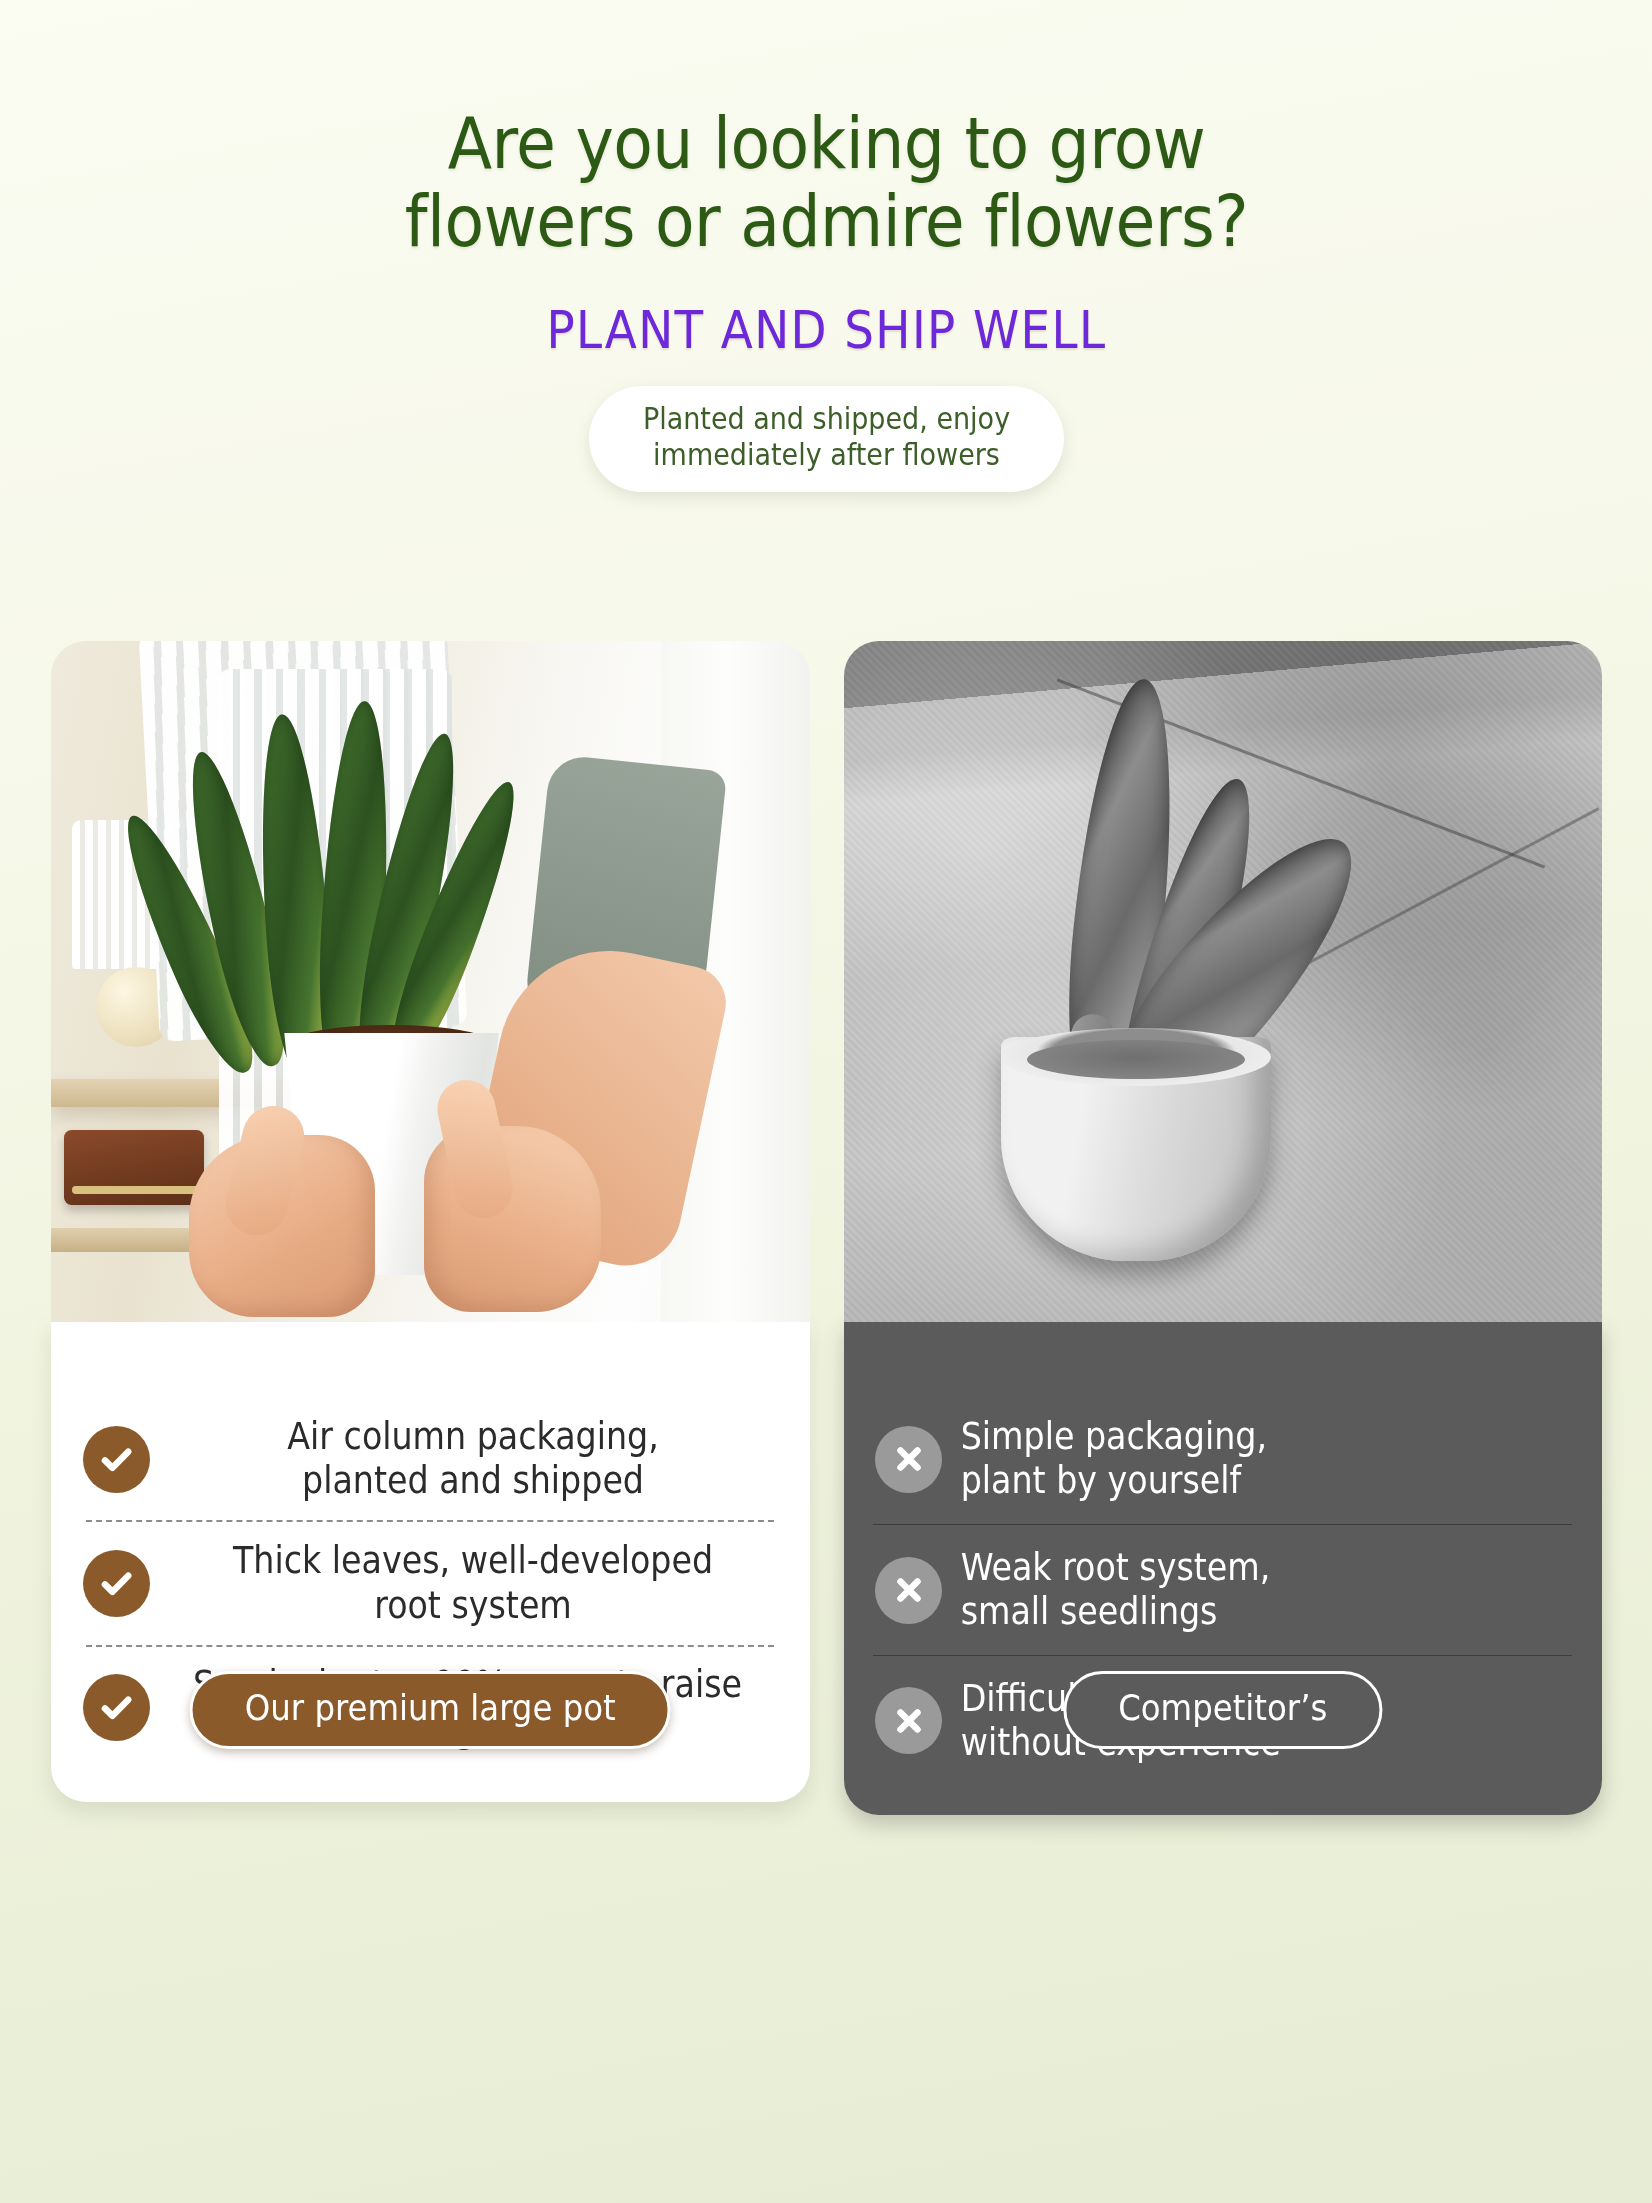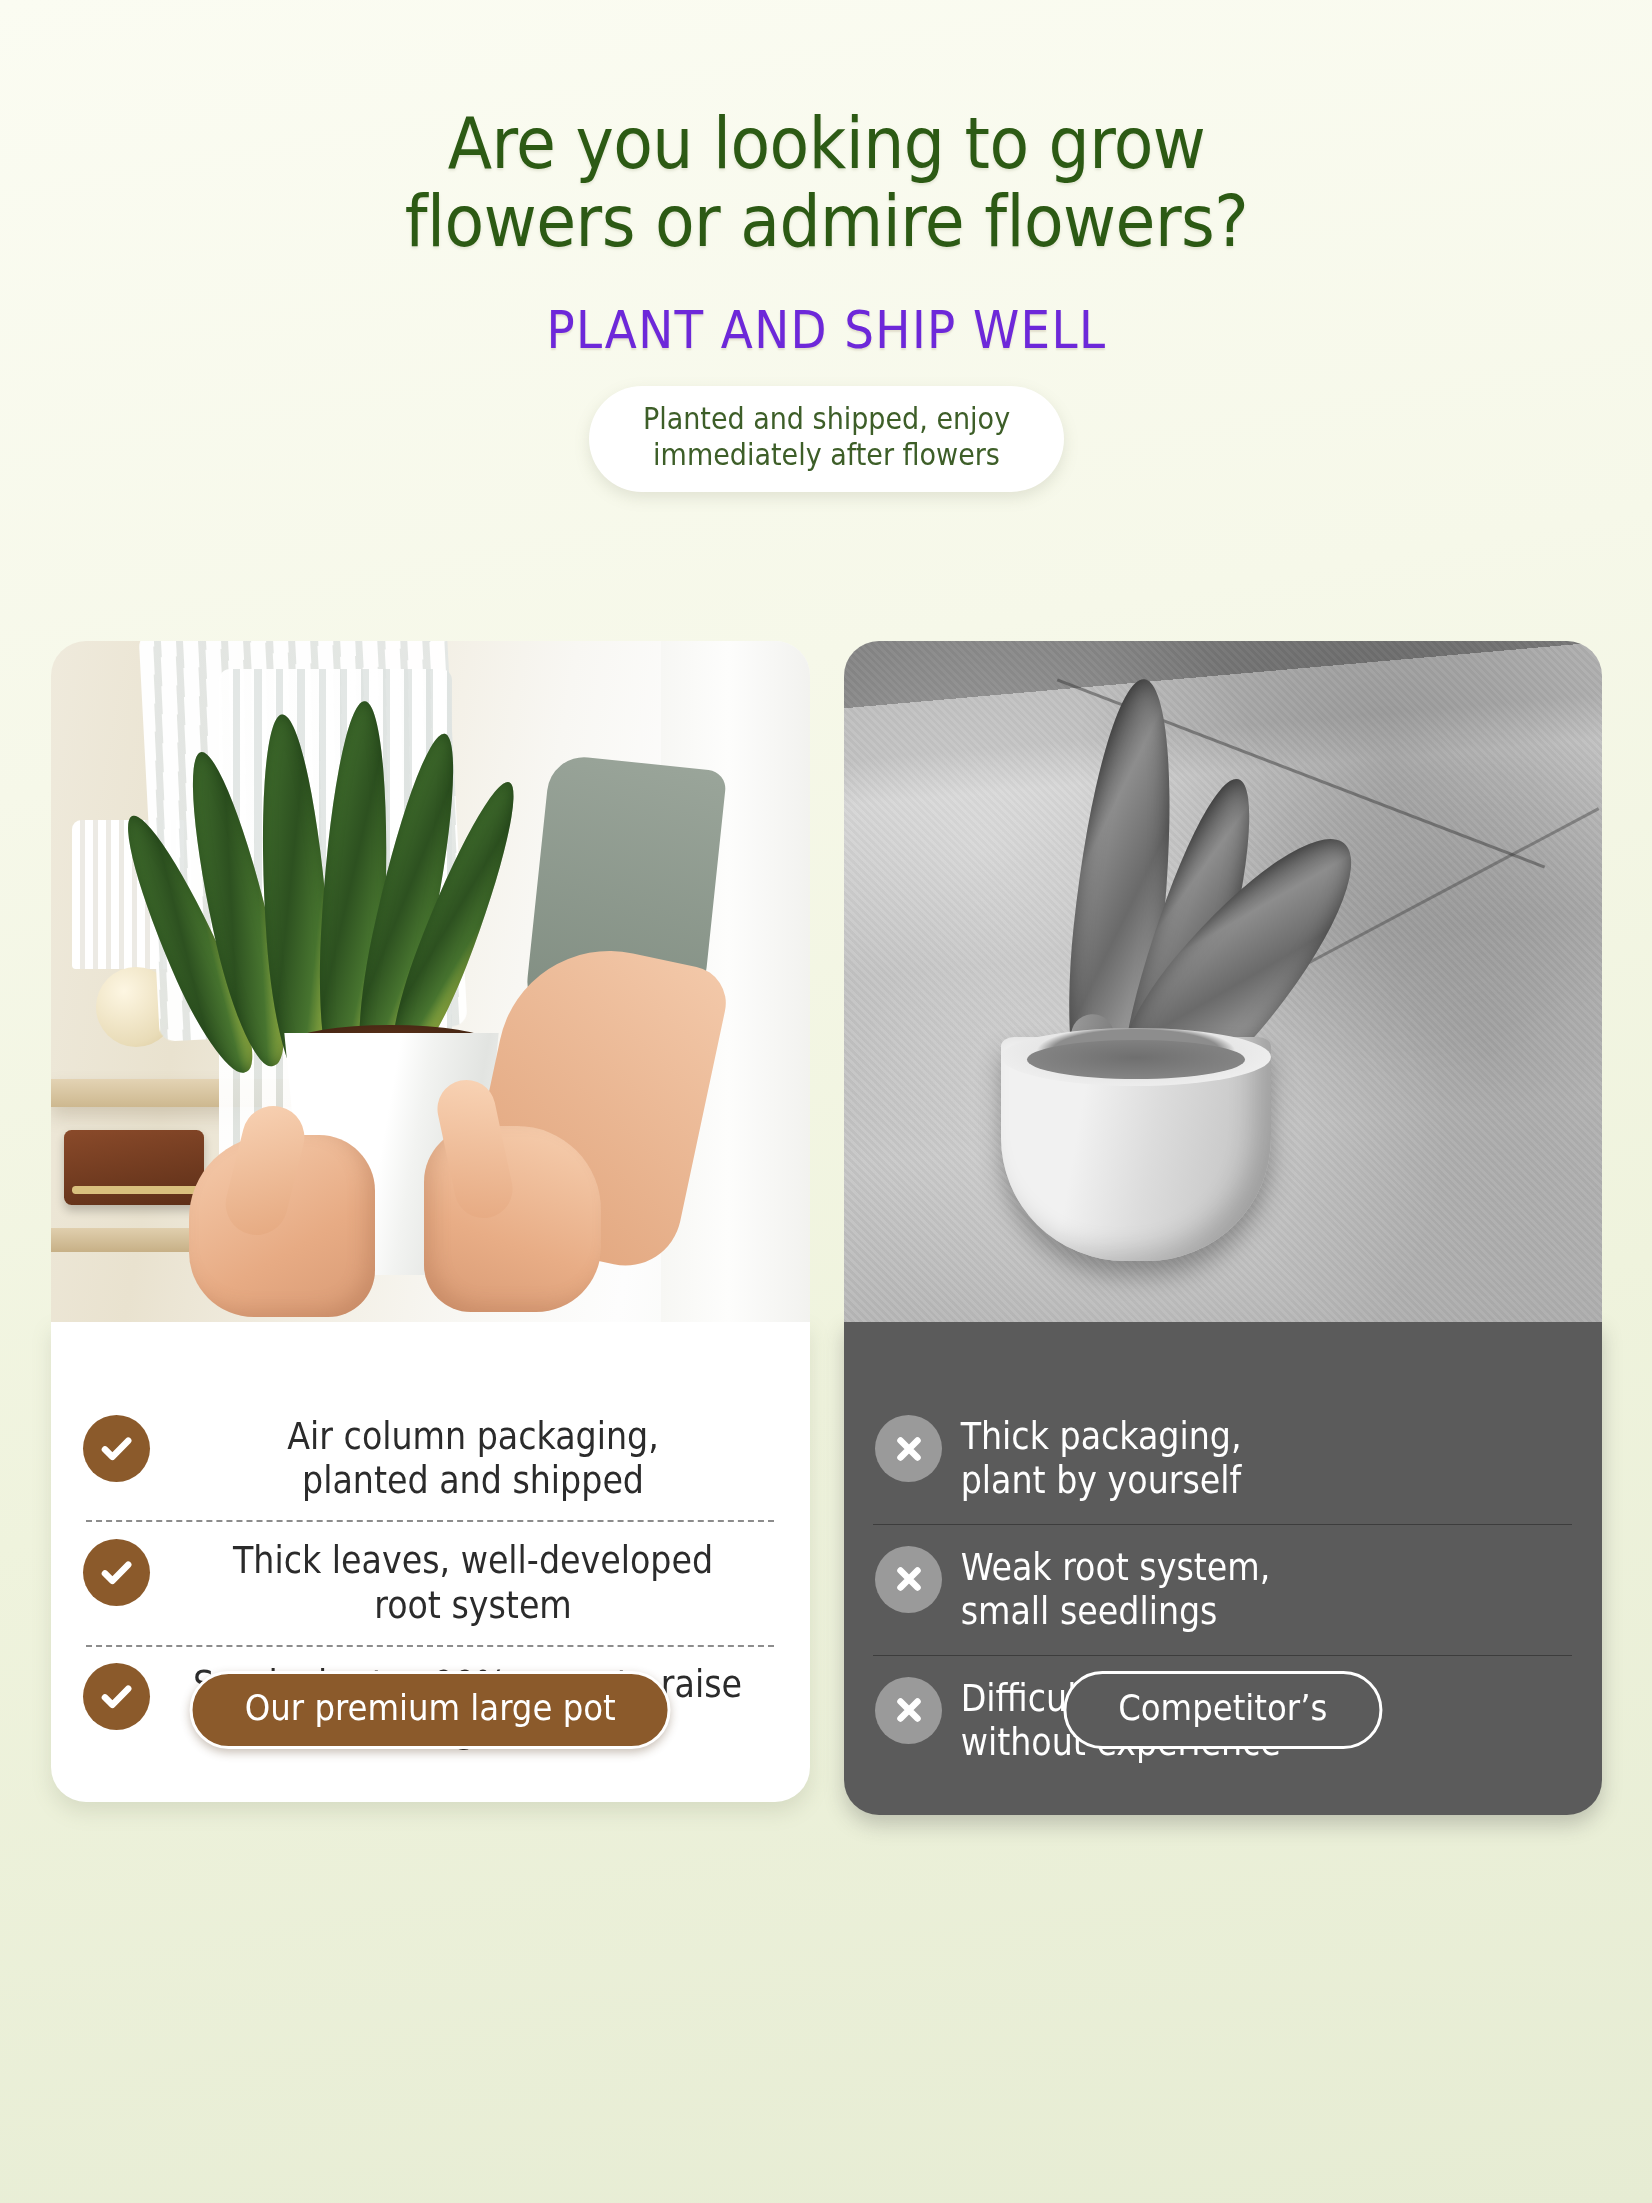--- a/index.html
+++ b/index.html
@@ -287,20 +287,21 @@
     background: #ffffff;
     box-shadow: 0 9.3px 20.5px rgba(120,125,100,.18);
   }
   .panel-comp {
     background: #5b5b5b;
     box-shadow: 0 9.3px 20.5px rgba(60,60,60,.25);
   }
 
   .frow {
     display: flex;
+    align-items: center;
     gap: 18.6px;
     padding: 13px 5.6px;
   }
   .frow.tight { gap: 7.5px; }
   .ficon {
     flex: 0 0 auto;
     width: 67px; height: 67px;
     border-radius: 50%;
     display: flex; align-items: center; justify-content: center;
   }
@@ -435,21 +436,21 @@
 
     <div class="panel panel-comp">
 
       <div class="frow">
         <span class="ficon no">
           <svg width="34" height="34" viewBox="0 0 24 24" aria-hidden="true">
             <path d="M6 6 L18 18 M18 6 L6 18" fill="none" stroke="#ffffff" stroke-width="4.6" stroke-linecap="round"></path>
           </svg>
         </span>
         <span class="ftext">
-          <span class="l">Thick packaging,</span>
+          <span class="l">Simple packaging,</span>
           <span class="l">plant by yourself</span>
         </span>
       </div>
 
       <div class="sep-solid"></div>
 
       <div class="frow">
         <span class="ficon no">
           <svg width="34" height="34" viewBox="0 0 24 24" aria-hidden="true">
             <path d="M6 6 L18 18 M18 6 L6 18" fill="none" stroke="#ffffff" stroke-width="4.6" stroke-linecap="round"></path>

